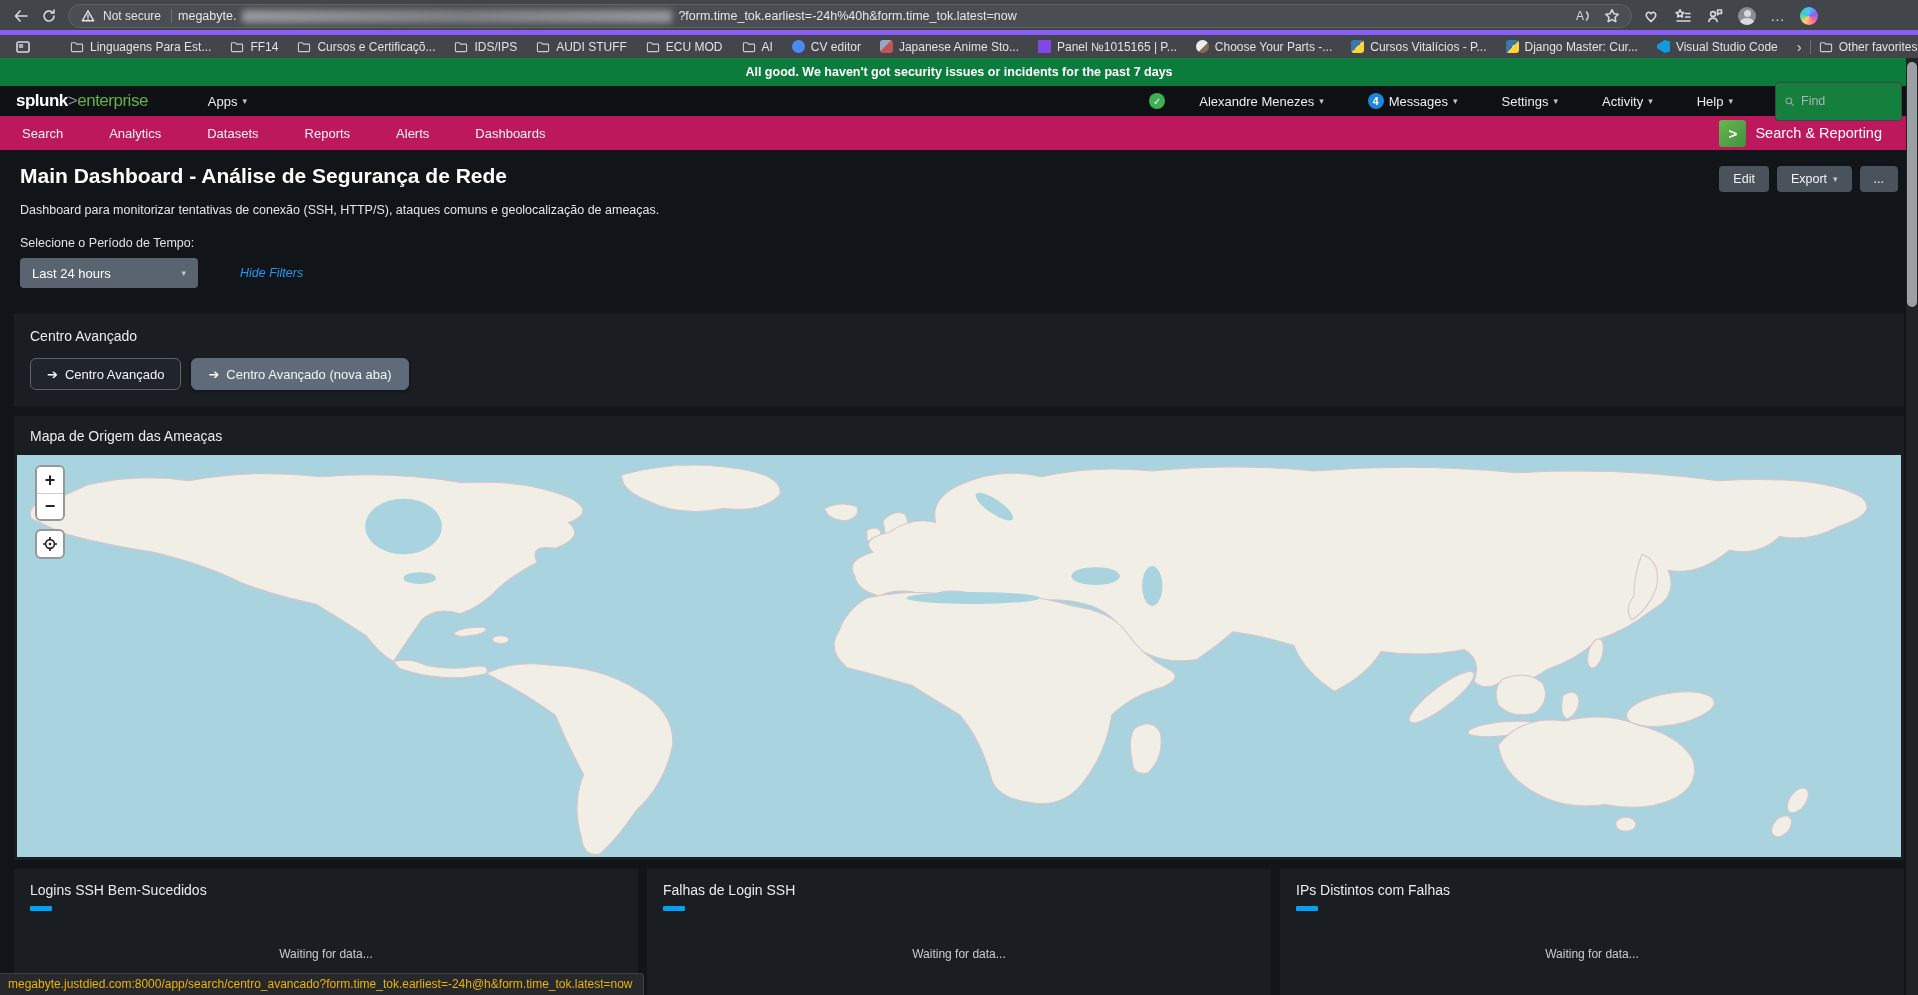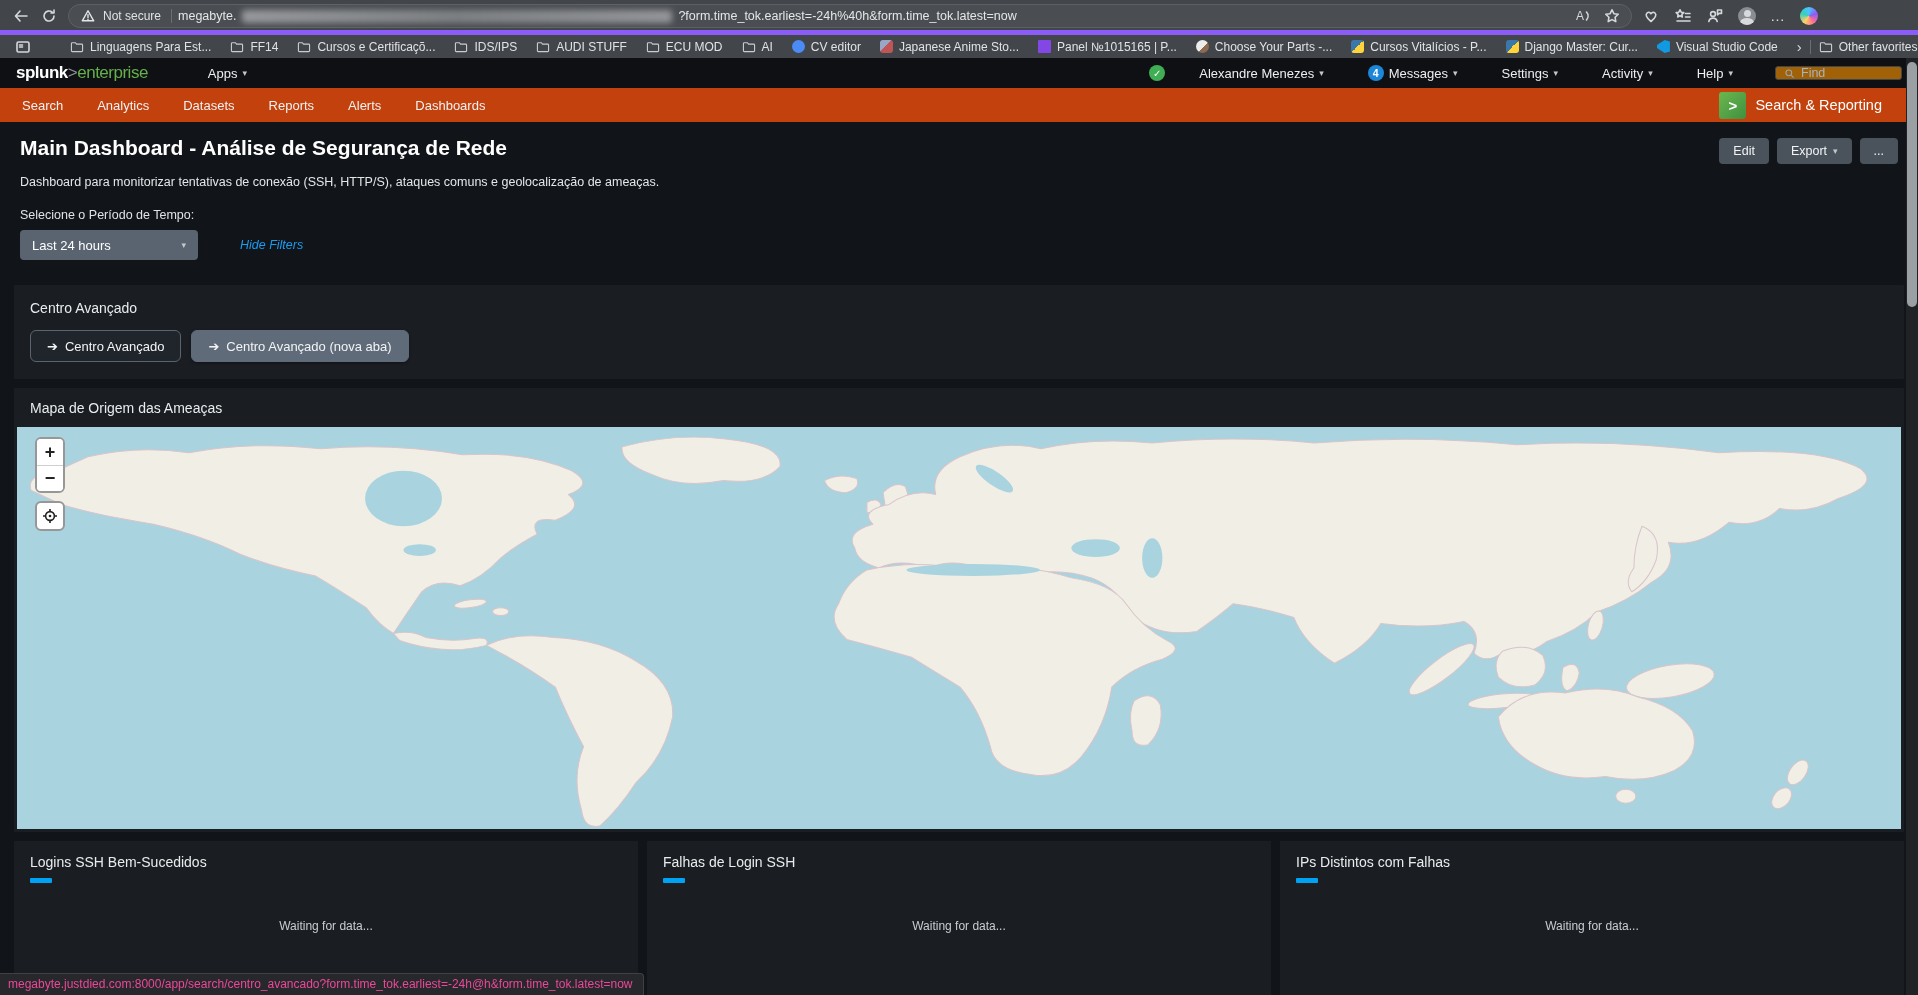--- a/index.html
+++ b/index.html
@@ -47,27 +47,27 @@
 
   
   .sheader{height:30px;background:#0e1014;display:flex;align-items:center;padding:0 16px;color:#eceef0;font-size:13px;gap:24px;}
   .slogo{font-size:17px;font-weight:bold;letter-spacing:-0.5px;cursor:pointer;}
   .slogo .w{color:#fff;} .slogo .g{color:#8d949b;font-weight:normal;} .slogo .e{color:var(--splunk-green);font-weight:normal;}
   .menu-item{display:inline-flex;align-items:center;gap:5px;cursor:pointer;padding:0 10px;height:30px;}
   .caret{font-size:9px;color:#c2c7cc;}
   .sheader .spacer{flex:1;}
   .status-check{width:16px;height:16px;border-radius:50%;background:#3fae55;color:#fff;font-size:10px;display:inline-flex;align-items:center;justify-content:center;cursor:pointer;}
   .msg-badge{width:16px;height:16px;border-radius:50%;background:var(--badge-blue);color:#fff;font-size:10.5px;font-weight:bold;display:inline-flex;align-items:center;justify-content:center;}
-  .findbox{display:flex;align-items:center;gap:6px;background:#a16207;border:1px solid #3f454c;border-radius:3px;height:14px;padding:0 8px;margin-left:8px;}
+  .findbox{display:flex;align-items:center;gap:6px;background:#15803d;border:1px solid #3f454c;border-radius:3px;height:39px;padding:0 8px;margin-left:8px;}
   .findbox svg{width:11px;height:11px;stroke:#9aa2ab;fill:none;stroke-width:1.6;}
   .findbox input{background:transparent;border:none;outline:none;color:#cfd4d9;font-size:12.5px;width:92px;}
   .findbox input::placeholder{color:#aab2ba;}
 
   
-  .appnav{height:34px;background:#c2410c;display:flex;align-items:center;gap:34px;padding:16px 22px;color:#f0f3f5;font-size:13px;}
+  .appnav{height:34px;background:#be185d;display:flex;align-items:center;gap:46px;padding:16px 22px;color:#f0f3f5;font-size:13px;}
   .appnav .navitem{cursor:pointer;}
   .appnav .spacer{flex:1;}
   .appbrand{display:flex;align-items:center;gap:9px;margin-right:14px;}
   .appicon{width:27px;height:27px;border-radius:3px;background:linear-gradient(135deg,#6cb64f, #3f9140);color:#fff;font-weight:bold;font-size:15px;display:flex;align-items:center;justify-content:center;cursor:pointer;}
   .appname{font-size:14.5px;color:#fff;}
 
   
   .content{position:relative;height:845px;padding:0 14px;background:#111418;}
   .titlerow{display:flex;align-items:flex-start;justify-content:space-between;padding:14px 6px 0 6px;}
   .dtitle{color:#fff;font-size:21px;font-weight:bold;}
@@ -94,21 +94,21 @@
   .zbtn + .zbtn{border-top:1px solid #cfcfcf;}
   .locate{position:absolute;left:18px;top:74px;width:30px;height:30px;background:#fff;border:2px solid #979797;border-radius:6px;display:flex;align-items:center;justify-content:center;cursor:pointer;z-index:3;}
   .locate svg{width:16px;height:16px;stroke:#222;fill:none;stroke-width:1.6;}
 
   .bottomrow{display:grid;grid-template-columns:1fr 1fr 1fr;gap:9px;margin-top:9px;}
   .wpanel{background:#1a1d22;padding:13px 16px;height:160px;}
   .bluedash{width:22px;height:5px;background:var(--accent-blue);border-radius:1px;margin-top:8px;}
   .waiting{color:#c8cdd2;font-size:12px;text-align:center;margin-top:36px;}
 
   
-  .statusbar{position:absolute;left:0;bottom:0;background:#26282b;border:1px solid #3e4043;border-left:none;border-bottom:none;border-top-right-radius:4px;padding:3px 10px 4px 8px;font-size:12px;color:#ec4899;z-index:5;white-space:nowrap;}
+  .statusbar{position:absolute;left:0;bottom:0;background:#26282b;border:1px solid #3e4043;border-left:none;border-bottom:none;border-top-right-radius:4px;padding:3px 10px 4px 8px;font-size:12px;color:#eab308;z-index:5;white-space:nowrap;}
   .scrollbar{position:absolute;right:0;top:58px;bottom:0;width:12px;background:#202225;z-index:6;}
   .scroll-thumb{position:absolute;left:1px;right:1px;top:4px;height:245px;background:#9aa0a4;border-radius:5px;cursor:pointer;}
 </style>
 </head>
 <body>
 
 <svg width="0" height="0" style="position:absolute">
   <defs>
     <symbol id="i-back" viewBox="0 0 16 16">
         <path d="M14 8 H3 M7 3 L2.5 8 L7 13"></path>
@@ -304,20 +304,23 @@
         <span class="bm">
             <svg>
               <use href="#i-folder"></use>
             </svg>
             <span>Other favorites</span>
           </span>
       </span>
     </div>
   </header>
 
+  <div class="banner">
+    <span>All good. We haven't got security issues or incidents for the past 7 days</span>
+  </div>
 
   <header class="sheader">
     <span class="slogo">
       <span class="w">splunk</span><span class="g">&gt;</span><span class="e">enterprise</span>
     </span>
     <span class="menu-item" style="margin-left:26px;">
       <span>Apps</span>
       <span class="caret">▾</span>
     </span>
     <span class="spacer"></span>

